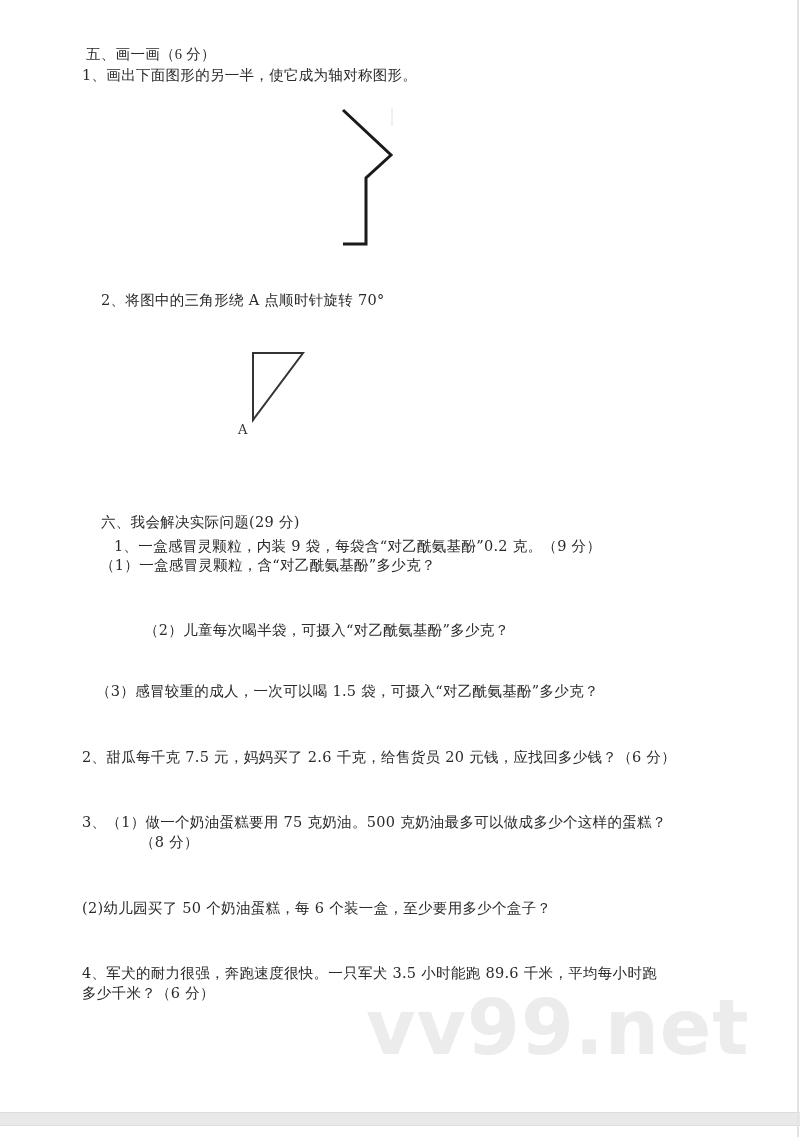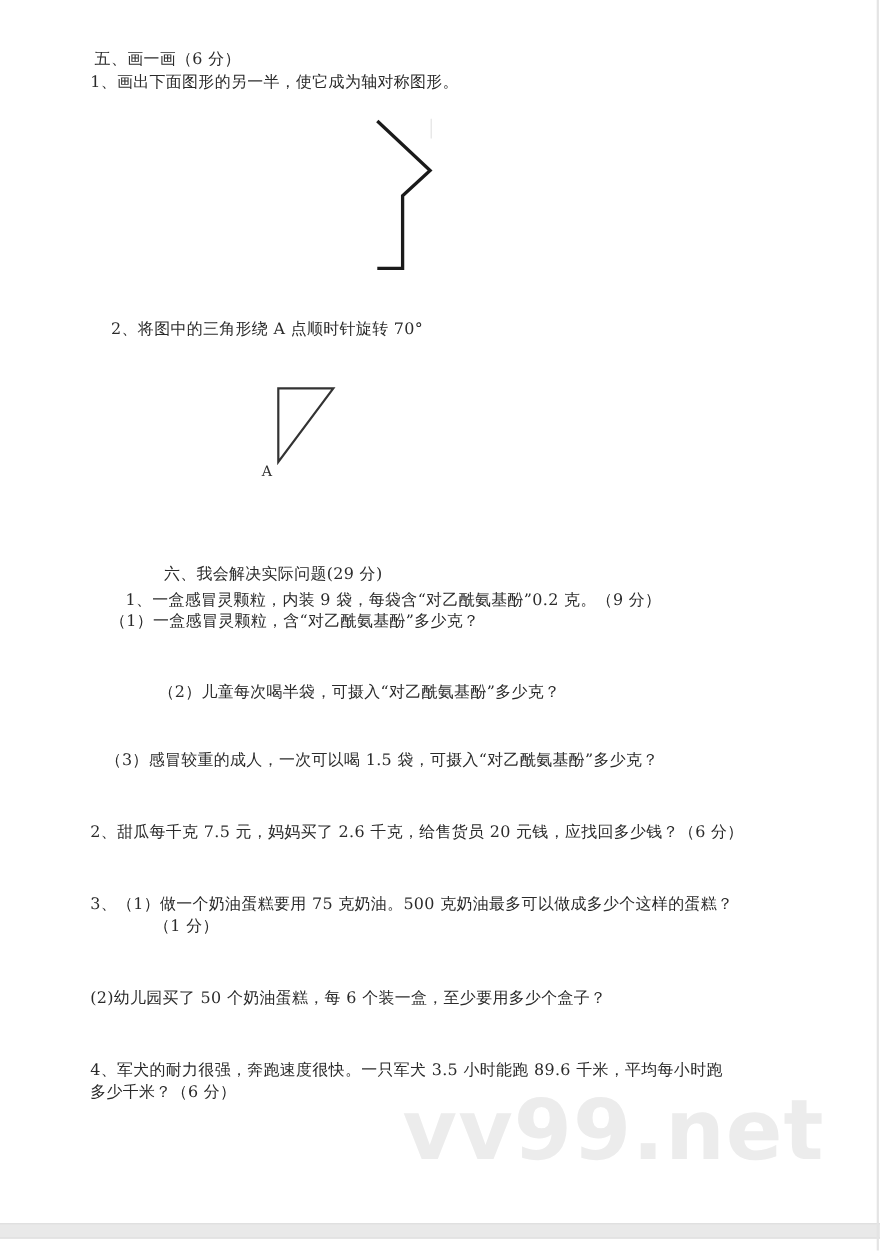--- a/index.html
+++ b/index.html
@@ -14,46 +14,46 @@
     position: absolute; left: 366px; top: 988px; font-family: "DejaVu Sans", "Liberation Sans", sans-serif;
     font-weight: bold; font-size: 76px; color: #ececec; letter-spacing: 1px; line-height: 80px;
   }
   .bottom-band { position: absolute; left: 0; top: 1112px; width: 800px; height: 12px; background: #e9e9e9; border-top: 1px solid #dcdcdc; border-bottom: 1px solid #dcdcdc; }
   .right-edge { position: absolute; left: 797px; top: 0; width: 2px; height: 1137px; background: #e4e4e4; }
   .label-a { position: absolute; left: 238px; top: 422px; font-size: 13px; font-family: "DejaVu Serif", serif; color: #333; }
 </style>
 </head>
 <body>
 
-<div class="line" style="left:86px; top:45px;">五、画一画（6 分）</div>
+<div class="line" style="left:86px; top:45px;font-family:Liberation Serif, serif;">五、画一画（6 分）</div>
 <div class="line" style="left:82px; top:66px;">1、画出下面图形的另一半，使它成为轴对称图形。</div>
 
 <svg class="fig" width="800" height="1137">
   <g>
     <polyline points="343,110 391,155 366,178 366,244 343,244" fill="none" stroke="#1a1a1a" stroke-width="3" stroke-linejoin="miter"></polyline>
     <line x1="392" y1="108" x2="392" y2="126" stroke="#e0e0e0" stroke-width="1"></line>
   </g>
   <g>
     <polygon points="253,353 303,353 253,420" fill="none" stroke="#333" stroke-width="2"></polygon>
   </g>
 </svg>
 
 <div class="line bold" style="left:101px; top:291px; font-weight:normal; font-family:'DejaVu Serif', serif;">2、将图中的三角形绕 A 点顺时针旋转 70°</div>
 <div class="label-a">A</div>
 
-<div class="line" style="left:101px; top:513px;margin-left:48px;">六、我会解决实际问题(29 分)</div>
+<div class="line" style="left:101px; top:513px;">六、我会解决实际问题(29 分)</div>
 <div class="line" style="left:82px; top:537px;margin-left:32px;">1、一盒感冒灵颗粒，内装 9 袋，每袋含“对乙酰氨基酚”0.2 克。（9 分）</div>
 <div class="line" style="left:100px; top:556px;">（1）一盒感冒灵颗粒，含“对乙酰氨基酚”多少克？</div>
 <div class="line" style="left:100px; top:621px;margin-left:44px;">（2）儿童每次喝半袋，可摄入“对乙酰氨基酚”多少克？</div>
 <div class="line" style="left:96px; top:682px;">（3）感冒较重的成人，一次可以喝 1.5 袋，可摄入“对乙酰氨基酚”多少克？</div>
 
 <div class="line" style="left:82px; top:748px;">2、甜瓜每千克 7.5 元，妈妈买了 2.6 千克，给售货员 20 元钱，应找回多少钱？（6 分）</div>
 
 <div class="line" style="left:82px; top:813px;">3、（1）做一个奶油蛋糕要用 75 克奶油。500 克奶油最多可以做成多少个这样的蛋糕？</div>
-<div class="line" style="left:140px; top:833px;">（1 分）</div>
+<div class="line" style="left:140px; top:833px;">（8 分）</div>
 <div class="line" style="left:82px; top:899px;">(2)幼儿园买了 50 个奶油蛋糕，每 6 个装一盒，至少要用多少个盒子？</div>
 
 <div class="line" style="left:82px; top:964px;">4、军犬的耐力很强，奔跑速度很快。一只军犬 3.5 小时能跑 89.6 千米，平均每小时跑</div>
 <div class="line" style="left:82px; top:984px;">多少千米？（6 分）</div>
 
 <div class="watermark">vv99.net</div>
 
 <div class="bottom-band"></div>
 <div class="right-edge"></div>
 

